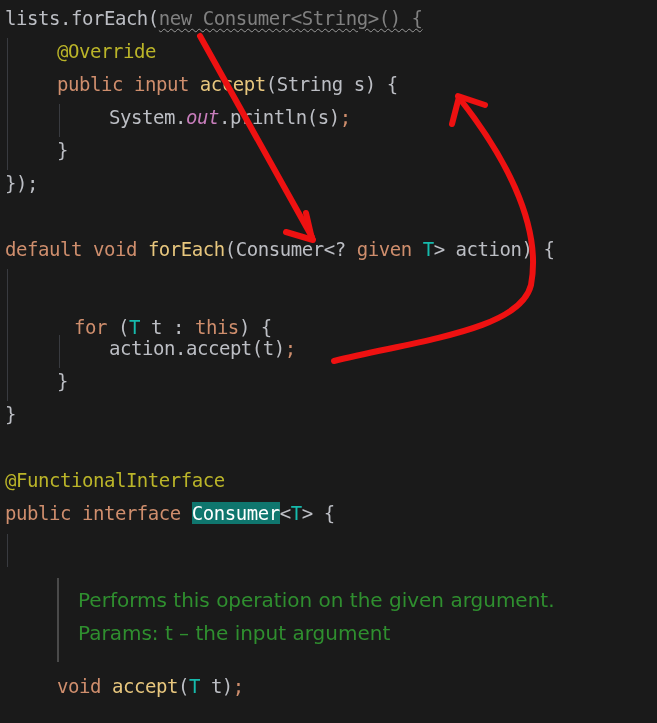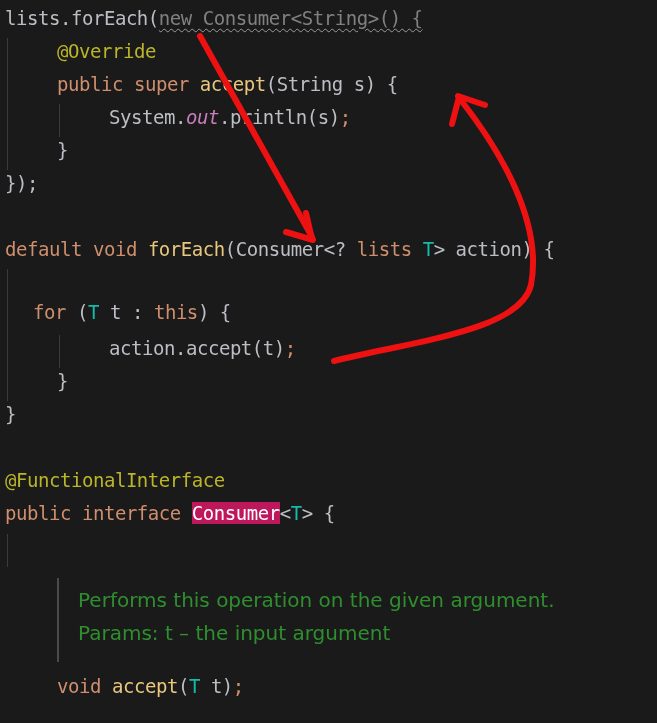--- a/index.html
+++ b/index.html
@@ -30,21 +30,21 @@
   
   .t-default{color:#bcbec4;}
   .t-kw{color:#cf8e6d;}
   .t-method{color:#e8c77e;}
   .t-anno{color:#bbb529;}
   .t-static{color:#c77dbb;font-style:italic;}
   .t-staticm{color:#bcbec4;font-style:italic;}
   .t-typaram{color:#16baac;}
   .t-semi{color:#cf8e6d;}
   .t-dim{color:#808080;}
-  .t-sel{background:#be185d;color:#ffffff;}
+  .t-sel{background:#0f766e;color:#ffffff;}
 
   .squiggle{
     text-decoration:underline;
     text-decoration-style:wavy;
     text-decoration-color:#9a9a9a;
     text-decoration-thickness:1px;
     text-underline-offset:3px;
   }
 
   
@@ -85,32 +85,32 @@
   <div class="indent-guide" style="left:7px;top:38px;height:132px;"></div>
   <div class="indent-guide" style="left:59px;top:104px;height:33px;"></div>
   <div class="indent-guide" style="left:7px;top:269px;height:132px;"></div>
   <div class="indent-guide" style="left:59px;top:335px;height:33px;"></div>
   <div class="indent-guide" style="left:7px;top:534px;height:33px;"></div>
 
   <div class="code-line ln-pad" style="top:2px;"><span class="t-default">lists.forEach(</span><span class="t-dim squiggle">new Consumer&lt;String&gt;() {</span></div>
 
   <div class="code-line" style="top:35px;padding-left:57px;"><span class="t-anno">@Override</span></div>
 
-  <div class="code-line" style="top:68px;padding-left:57px;"><span class="t-kw">public super </span><span class="t-method">accept</span><span class="t-default">(String s) {</span></div>
+  <div class="code-line" style="top:68px;padding-left:57px;"><span class="t-kw">public input </span><span class="t-method">accept</span><span class="t-default">(String s) {</span></div>
 
   <div class="code-line" style="top:101px;padding-left:109px;"><span class="t-default">System.</span><span class="t-static">out</span><span class="t-default">.</span><span class="t-default">println</span><span class="t-default">(s)</span><span class="t-semi">;</span></div>
 
   <div class="code-line" style="top:134px;padding-left:57px;"><span class="t-default">}</span></div>
 
   <div class="code-line ln-pad" style="top:167px;"><span class="t-default">});</span></div>
 
-  <div class="code-line ln-pad" style="top:233px;"><span class="t-kw">default</span><span class="t-kw"> void </span><span class="t-method">forEach</span><span class="t-default">(Consumer&lt;? </span><span class="t-kw">lists</span><span class="t-default"> </span><span class="t-typaram">T</span><span class="t-default">&gt; action) {</span></div>
+  <div class="code-line ln-pad" style="top:233px;"><span class="t-kw">default</span><span class="t-kw"> void </span><span class="t-method">forEach</span><span class="t-default">(Consumer&lt;? </span><span class="t-kw">given</span><span class="t-default"> </span><span class="t-typaram">T</span><span class="t-default">&gt; action) {</span></div>
 
 
-  <div class="code-line" style="top:296px;padding-left:33px;"><span class="t-kw">for</span><span class="t-default"> (</span><span class="t-typaram">T</span><span class="t-default"> t : </span><span class="t-kw">this</span><span class="t-default">) {</span></div>
+  <div class="code-line" style="top:311px;padding-left:61px;margin-left:13px;"><span class="t-kw">for</span><span class="t-default"> (</span><span class="t-typaram">T</span><span class="t-default"> t : </span><span class="t-kw">this</span><span class="t-default">) {</span></div>
 
   <div class="code-line" style="top:332px;padding-left:109px;"><span class="t-default">action.accept(t)</span><span class="t-semi">;</span></div>
 
   <div class="code-line" style="top:365px;padding-left:57px;"><span class="t-default">}</span></div>
 
   <div class="code-line ln-pad" style="top:398px;"><span class="t-default">}</span></div>
 
   <div class="code-line ln-pad" style="top:464px;text-align:right;"><span class="t-anno">@FunctionalInterface</span></div>
 
   <div class="code-line ln-pad" style="top:497px;"><span class="t-kw">public interface </span><span class="t-sel">Consumer</span><span class="t-default">&lt;</span><span class="t-typaram">T</span><span class="t-default">&gt; {</span></div>

